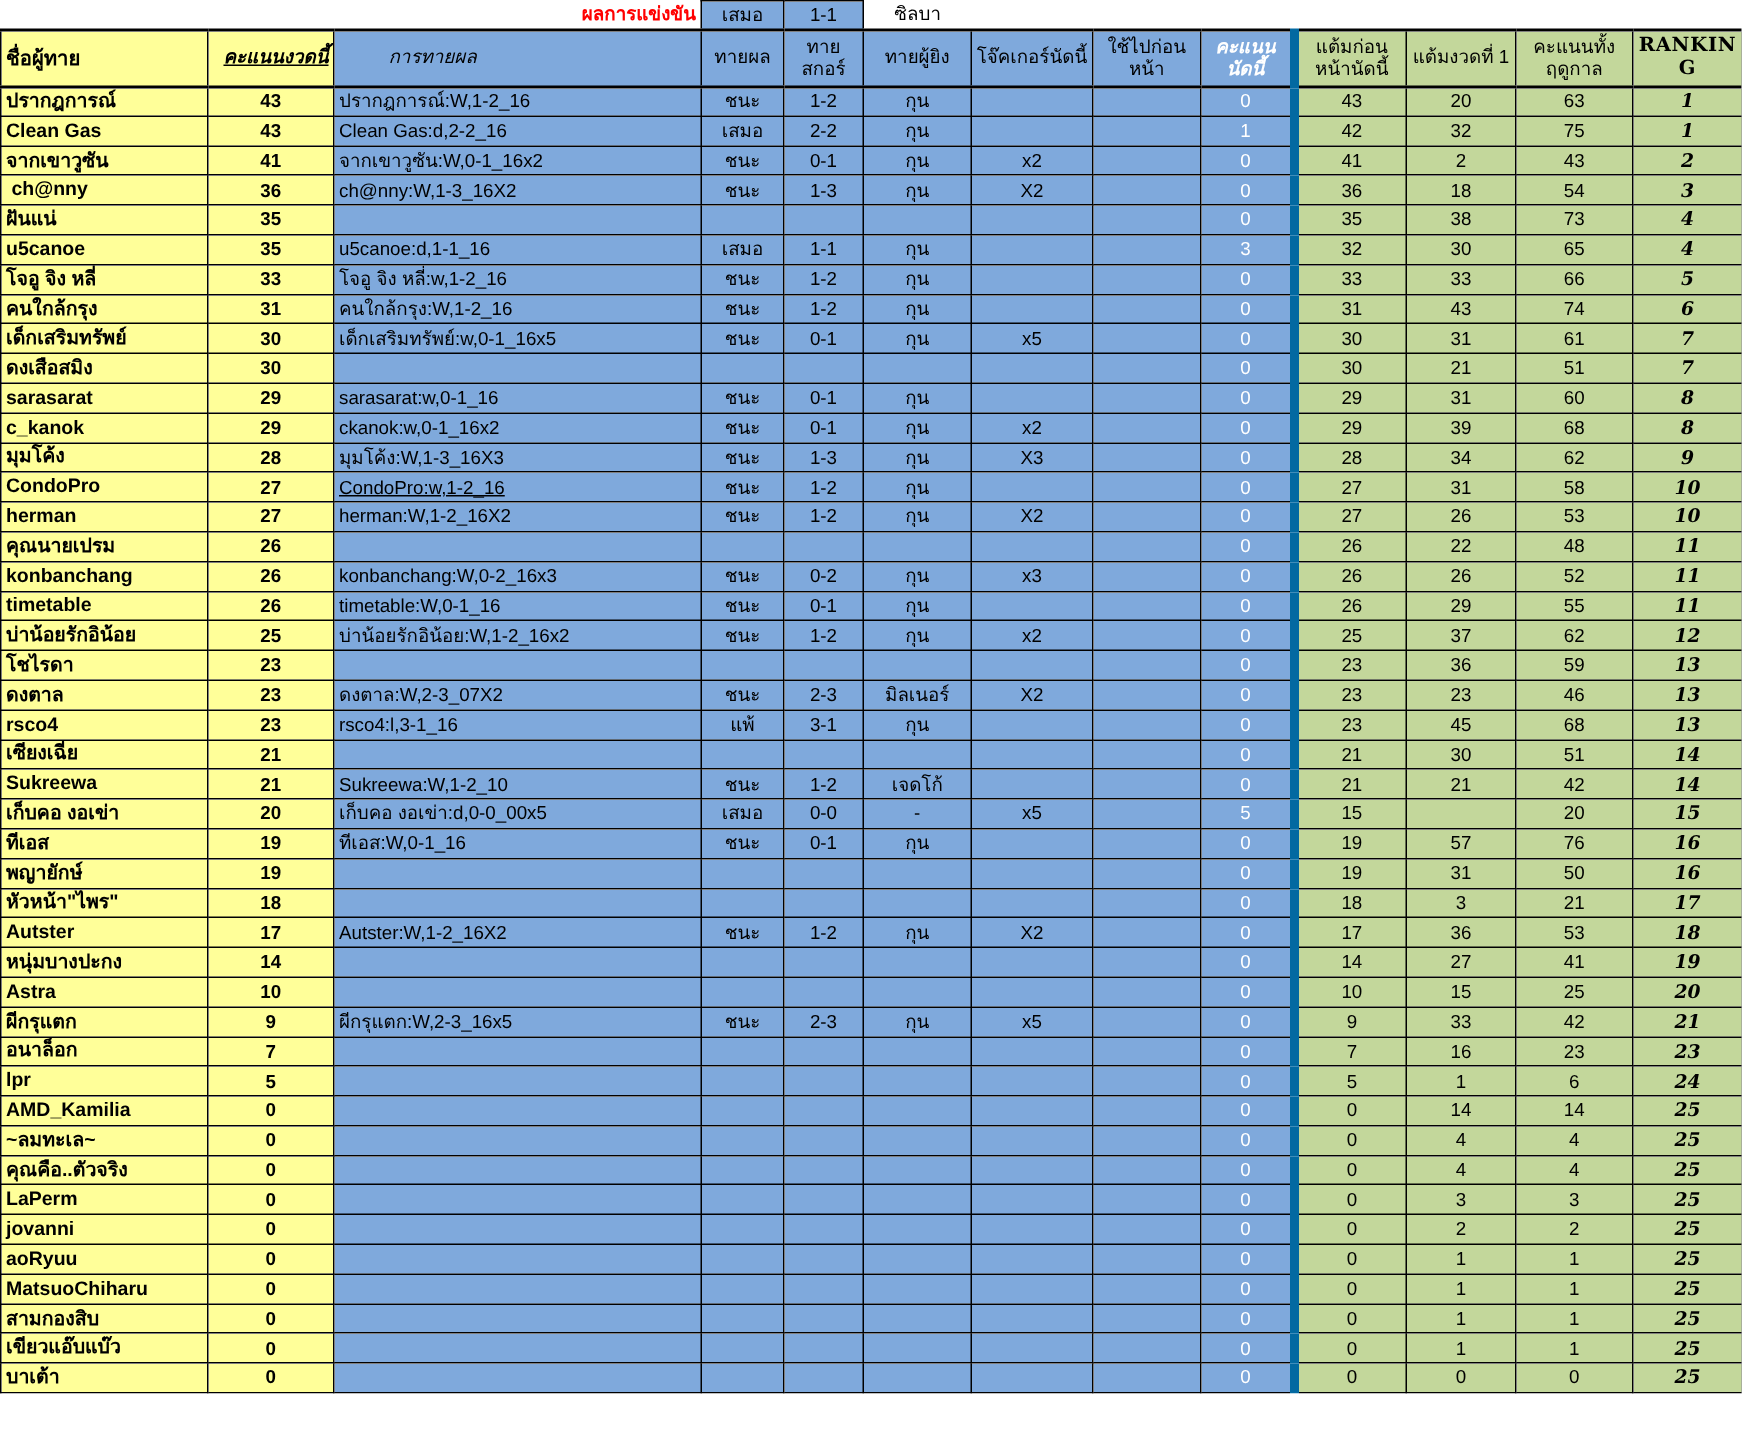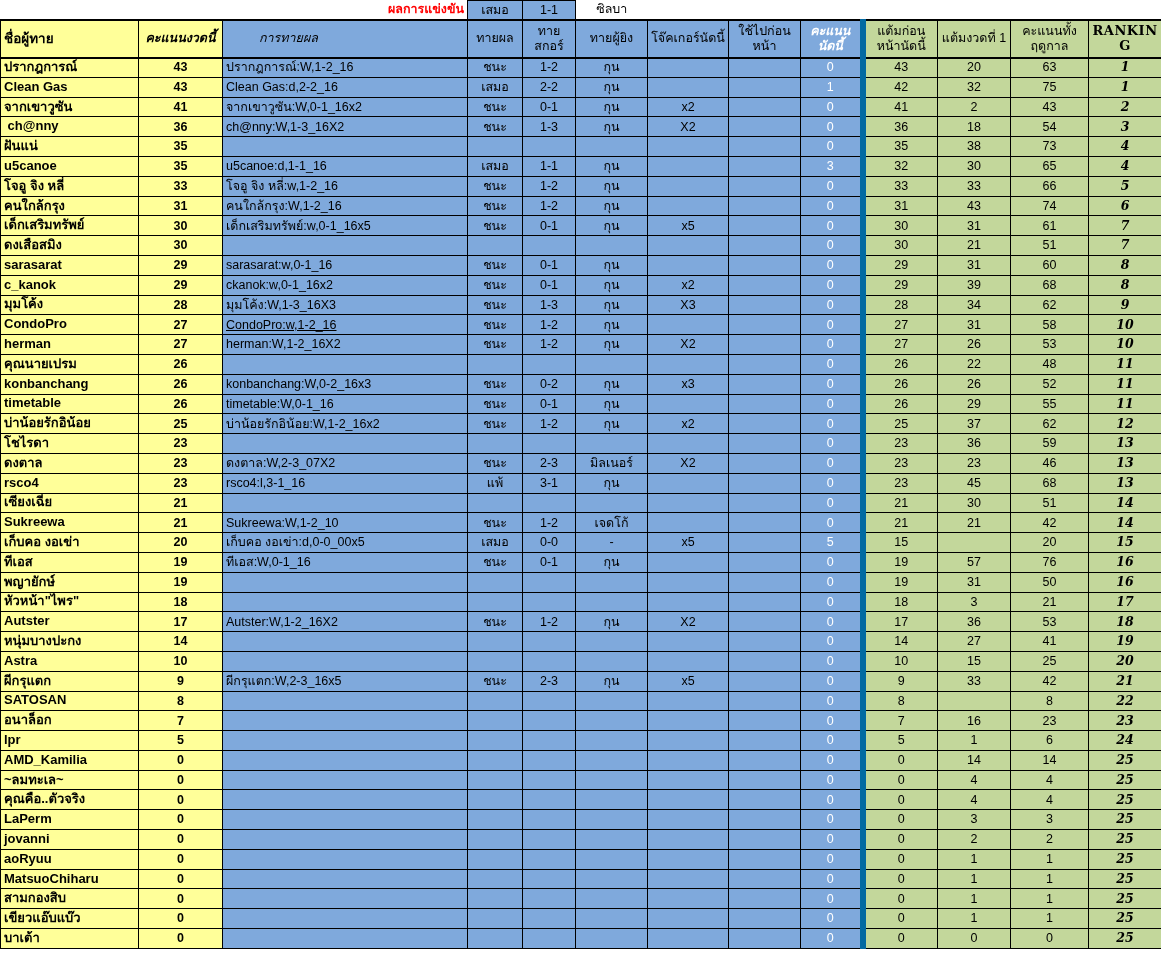--- a/index.html
+++ b/index.html
@@ -15,21 +15,21 @@
   
   .result-row td{height:19px;border:none;background:#fff;white-space:nowrap;}
   .result-row .rlabel{color:#FF0000;font-weight:bold;text-align:right;}
   .result-row .rcell{background:#7FA9DC;border:1px solid #000;text-align:center;}
   .result-row .rscorer{text-align:center;}
 
   
   .header-row th{height:38px;border:1px solid #000;border-top:2px solid #000;border-bottom:2px solid #000;
     font-weight:normal;font-size:12.5px;vertical-align:middle;white-space:normal;word-wrap:break-word;text-align:center;}
   .header-row th.c-name{text-align:left;font-weight:bold;font-size:13.5px;margin-top:46px;}
-  .header-row th.c-round_pts{text-align:center;font-weight:bold;font-style:italic;}
+  .header-row th.c-round_pts{text-align:right;font-weight:bold;font-style:italic;text-decoration:underline;}
   .header-row th.c-prediction{text-align:left;font-style:italic;padding-left:36px;}
   .header-row th.c-match_pts{color:#fff;font-weight:bold;font-style:italic;}
   .header-row th.c-rank{font-family:"DejaVu Serif","Liberation Serif",serif;font-weight:bold;font-size:13px;letter-spacing:.5px;}
 
   
   tbody td{height:19.8px;border:1px solid #000;white-space:nowrap;text-align:center;font-size:12.5px;}
   tbody td.c-name{text-align:left;font-weight:bold;white-space:pre;font-size:13px;}
   tbody td.c-round_pts{font-weight:bold;}
   tbody td.c-prediction{text-align:left;}
   tbody td.c-match_pts{color:#fff;}
@@ -562,35 +562,20 @@
         <td class="c-tip_scorer bg-b">กุน</td>
         <td class="c-joker bg-b">x5</td>
         <td class="c-used_before bg-b"></td>
         <td class="c-match_pts bg-b">0</td>
         <td class="c-pts_before bg-g">9</td>
         <td class="c-pts_round1 bg-g">33</td>
         <td class="c-season_pts bg-g">42</td>
         <td class="c-rank bg-g">21</td>
       </tr>
       <tr>
-        <td class="c-name bg-y">SATOSAN</td>
-        <td class="c-round_pts bg-y">8</td>
-        <td class="c-prediction bg-b"></td>
-        <td class="c-tip_result bg-b"></td>
-        <td class="c-tip_score bg-b"></td>
-        <td class="c-tip_scorer bg-b"></td>
-        <td class="c-joker bg-b"></td>
-        <td class="c-used_before bg-b"></td>
-        <td class="c-match_pts bg-b">0</td>
-        <td class="c-pts_before bg-g">8</td>
-        <td class="c-pts_round1 bg-g"></td>
-        <td class="c-season_pts bg-g">8</td>
-        <td class="c-rank bg-g">22</td>
-      </tr>
-      <tr>
         <td class="c-name bg-y">อนาล็อก</td>
         <td class="c-round_pts bg-y">7</td>
         <td class="c-prediction bg-b"></td>
         <td class="c-tip_result bg-b"></td>
         <td class="c-tip_score bg-b"></td>
         <td class="c-tip_scorer bg-b"></td>
         <td class="c-joker bg-b"></td>
         <td class="c-used_before bg-b"></td>
         <td class="c-match_pts bg-b">0</td>
         <td class="c-pts_before bg-g">7</td>

